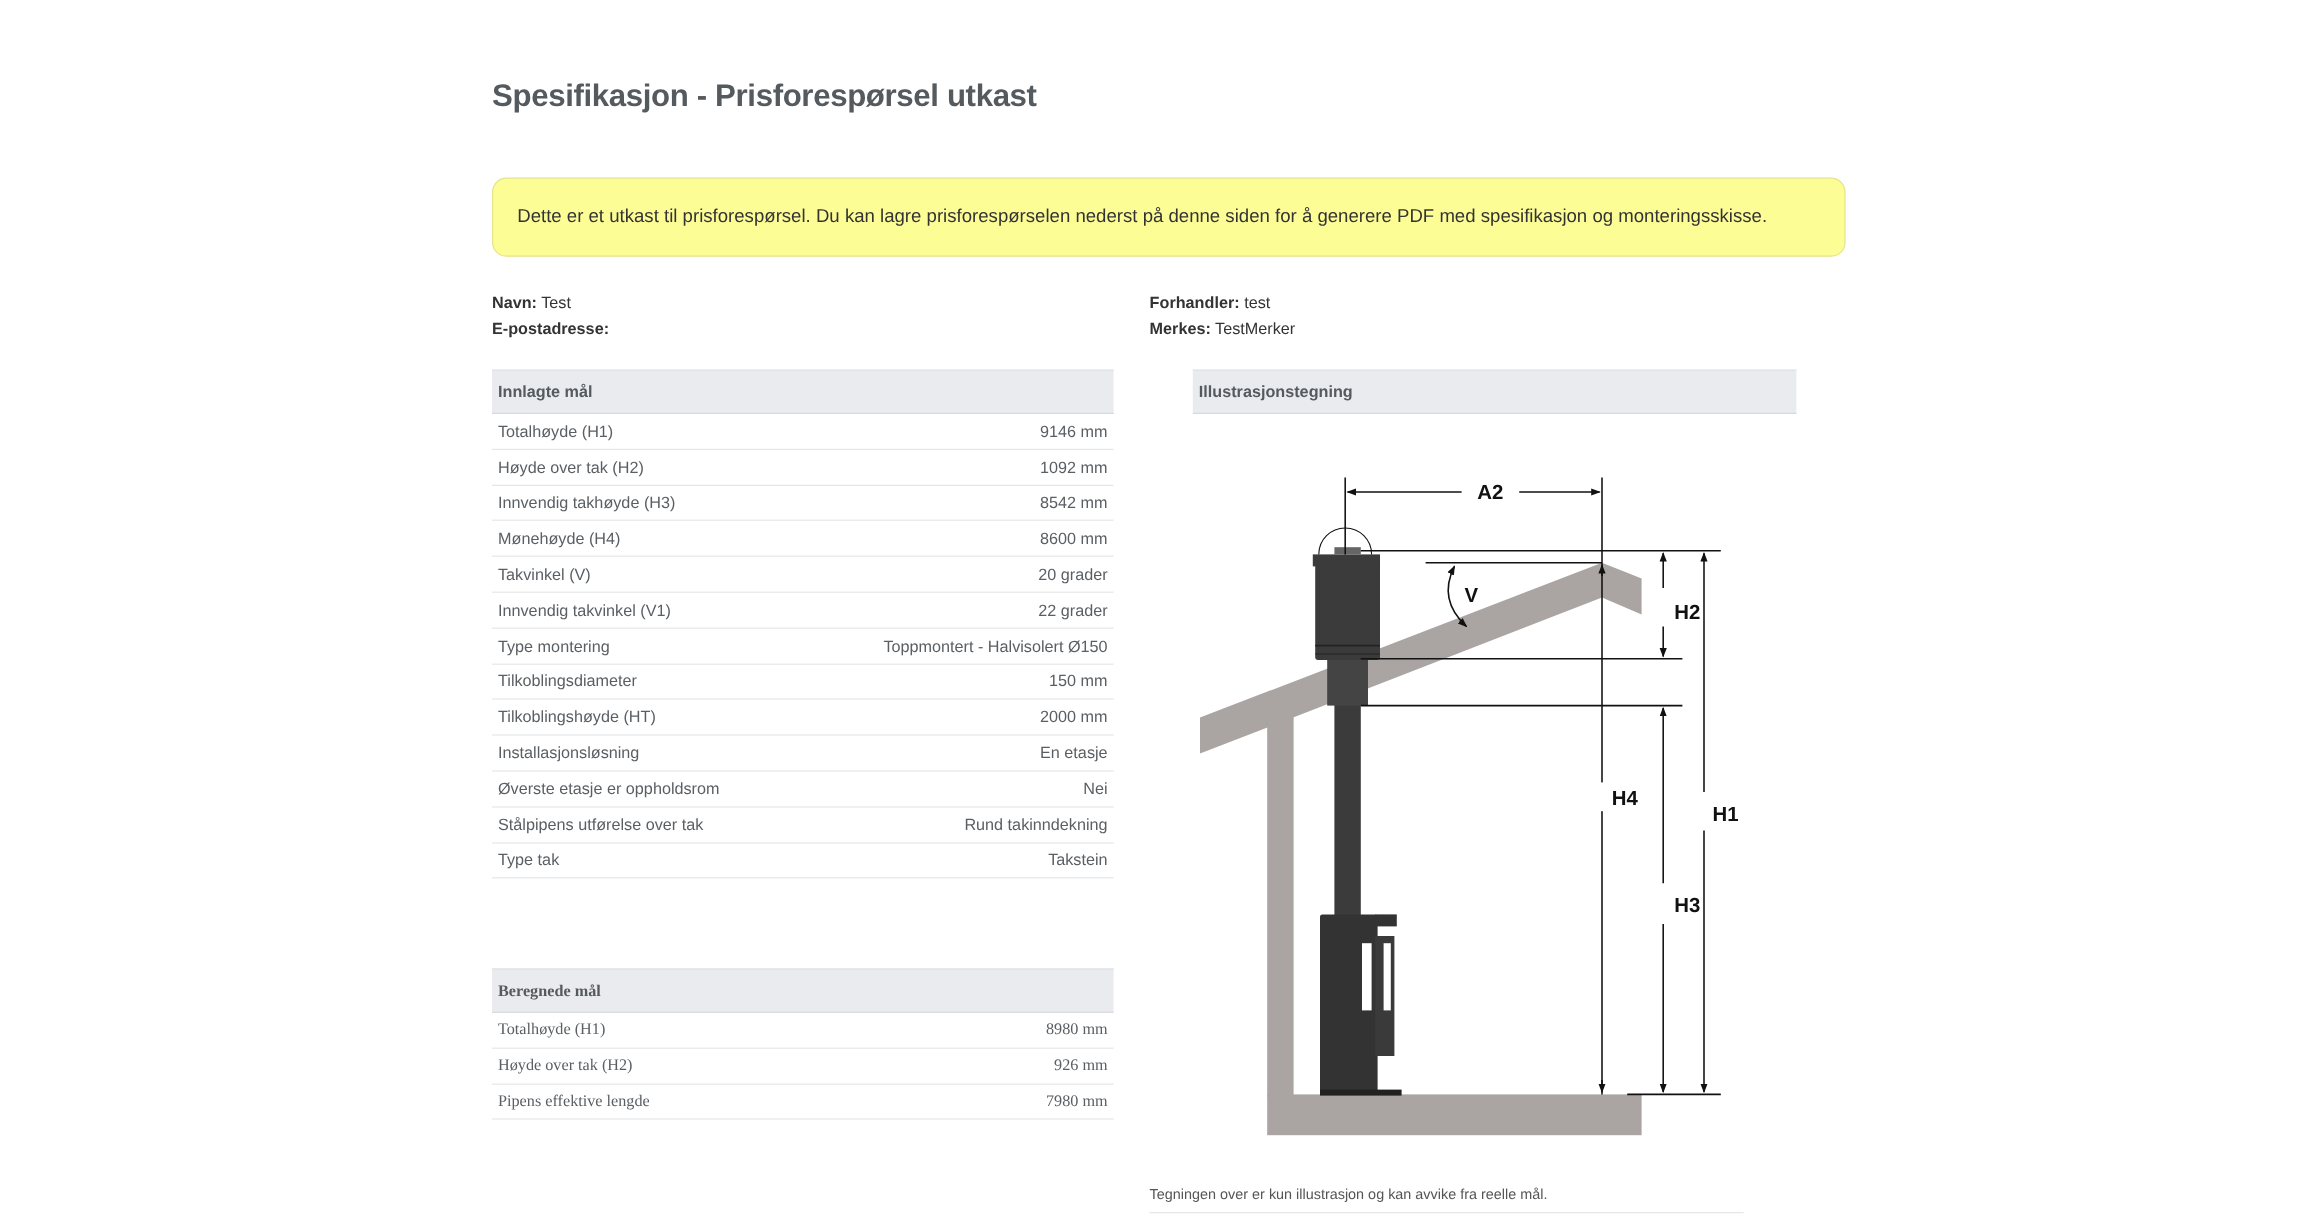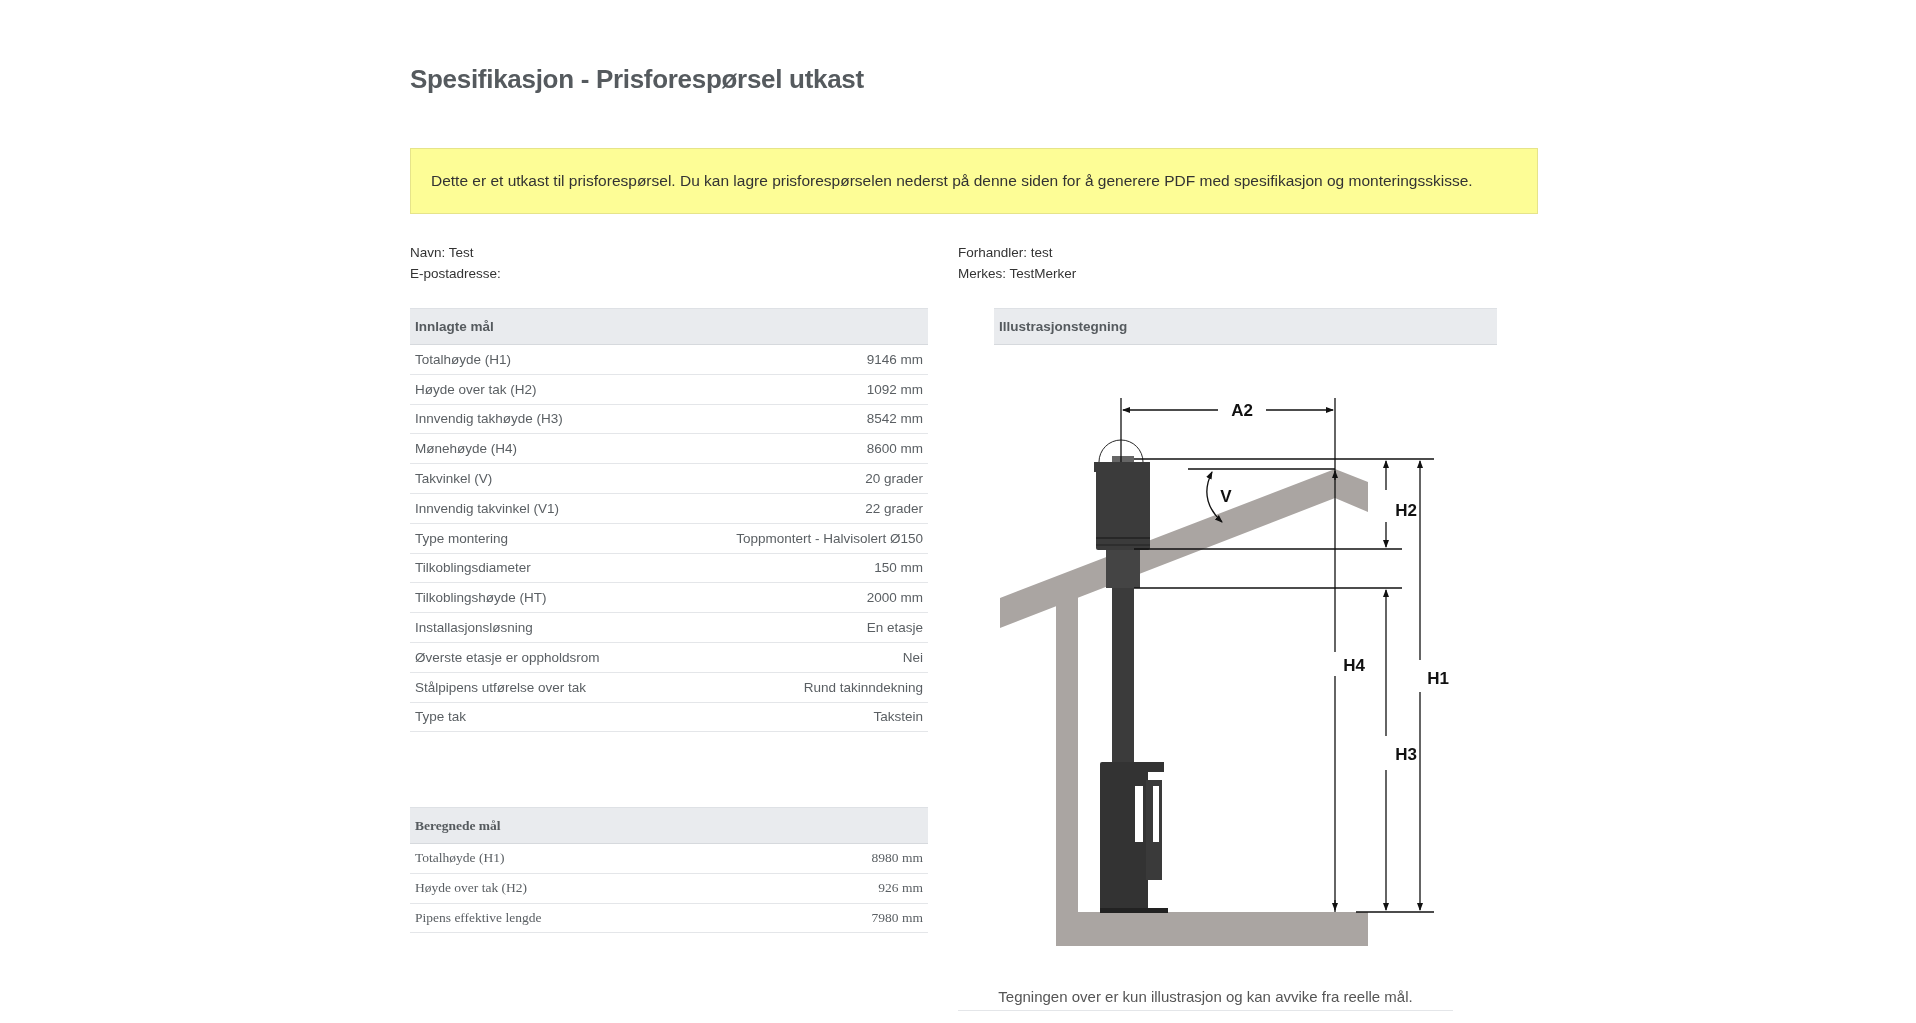--- a/index.html
+++ b/index.html
@@ -1,32 +1,32 @@
 <!DOCTYPE html>
 <html><head>
 <meta charset="utf-8">
 <style>
   * { box-sizing: border-box; margin: 0; padding: 0; }
   html, body { width: 1916px; height: 1023px; background: #ffffff; overflow: hidden; }
   body { font-family: "Liberation Sans", "DejaVu Sans", sans-serif; color: #555; position: relative; }
   .page-title { position: absolute; left: 410px; top: 64px; font-size: 26px; font-weight: bold; color: #555a5e; letter-spacing: -0.3px; }
-  .notice { position: absolute; left: 410px; top: 148px; width: 1128px; height: 66px; background: #fdfd96; border: 1px solid #e6e48a; border-radius: 0; padding: 0 20px; display: flex; align-items: center; font-size: 15.5px; color: #333; }
+  .notice { position: absolute; left: 410px; top: 148px; width: 1128px; height: 66px; background: #fdfd96; border: 1px solid #e6e48a; border-radius: 12px; padding: 0 20px; display: flex; align-items: center; font-size: 15.5px; color: #333; }
   .meta { position: absolute; top: 242px; font-size: 13.5px; color: #333; line-height: 21px; }
-  .meta b { font-weight: normal; margin-top: 48px; }
+  .meta b { font-weight: bold; margin-top: 48px; }
   .meta-left { left: 410px; }
   .meta-right { left: 958px; }
   .panel { position: absolute; }
   .panel-header { height: 37px; background: #e9ebee; border-top: 1px solid #dee1e5; border-bottom: 1px solid #d6d9dd; display: flex; align-items: center; padding-left: 5px; font-weight: bold; font-size: 13.5px; color: #555a5e; }
   .row { height: 29.8px; display: flex; justify-content: space-between; align-items: center; border-bottom: 1px solid #e4e6e9; padding: 0 5px; font-size: 13.5px; color: #5a5f63; gap: 22px; }
   .row .v { text-align: right; }
   #inputs-panel { left: 410px; top: 308px; width: 518px; }
   #calc-panel { left: 410px; top: 807px; width: 518px; font-family: Liberation Serif, serif; }
   #illus-panel { left: 958px; top: 308px; width: 503px; margin-left: 36px; }
   .diagram { position: absolute; left: 0; top: 0; width: 1916px; height: 1023px; pointer-events: none; }
-  .caption { position: absolute; left: 958px; top: 988px; width: 495px; text-align: center; font-size: 15px; color: #555; }
+  .caption { position: absolute; left: 958px; top: 988px; width: 495px; text-align: left; font-size: 12px; color: #555; }
   .caption-line { position: absolute; left: 958px; top: 1010px; width: 495px; height: 1px; background: #e4e6e9; }
   .dim-label { font-family: "Liberation Sans", sans-serif; font-weight: bold; font-size: 17px; fill: #111; }
 </style>
 </head>
 <body>
 
 <h1 class="page-title">Spesifikasjon - Prisforespørsel utkast</h1>
 
 <div class="notice">
   <span>Dette er et utkast til prisforespørsel. Du kan lagre prisforespørselen nederst på denne siden for å generere PDF med spesifikasjon og monteringsskisse.</span>

